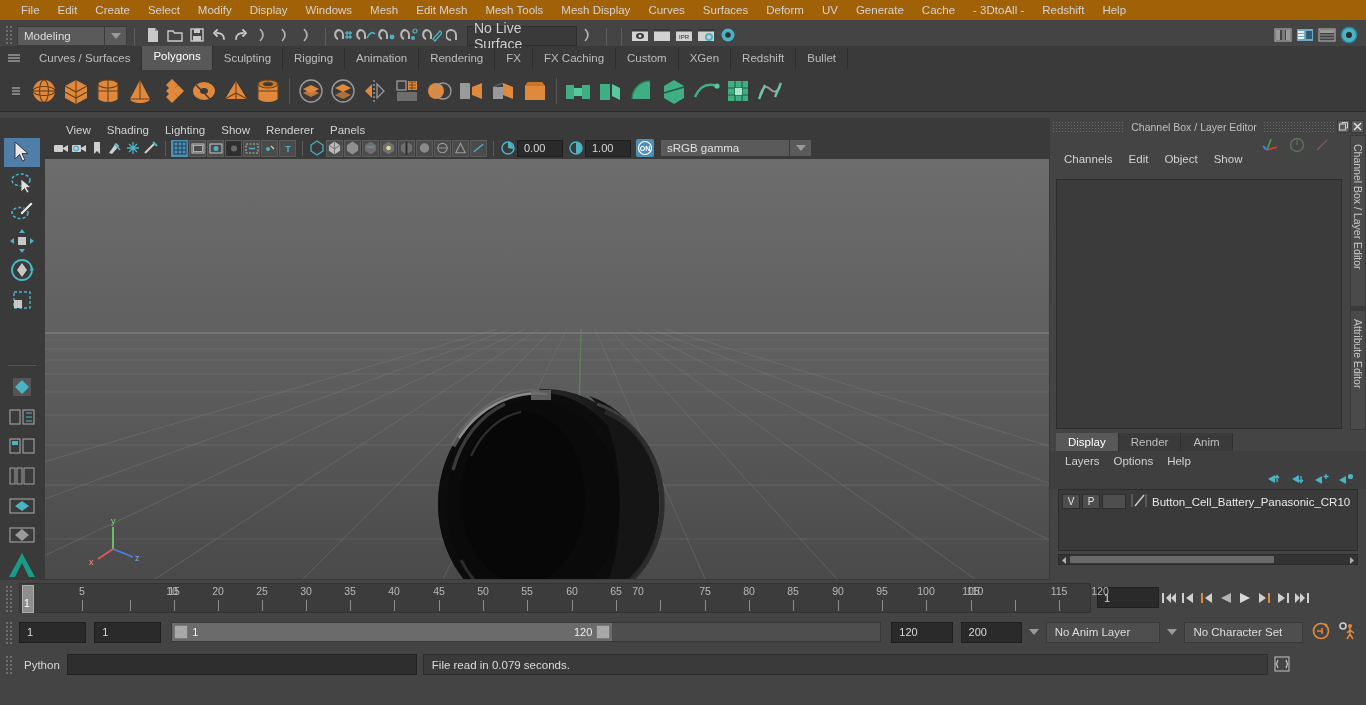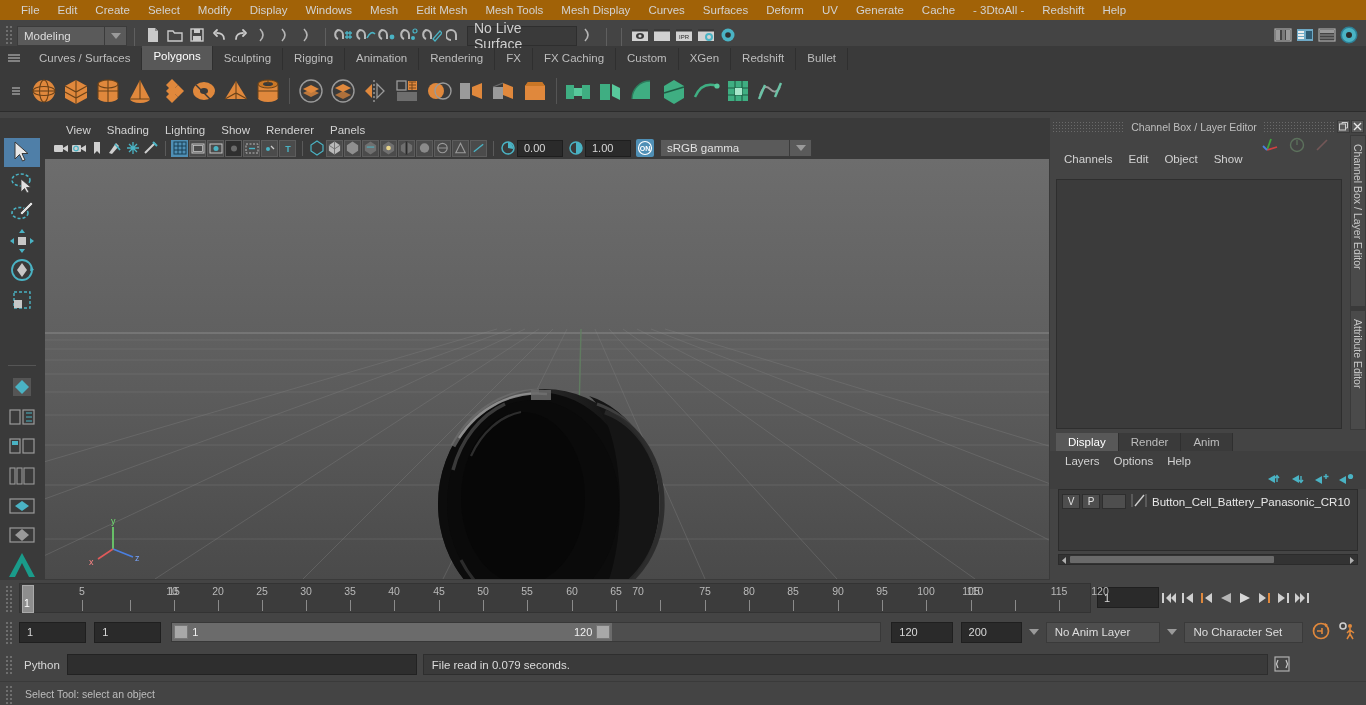--- a/index.html
+++ b/index.html
@@ -1289,18 +1289,14 @@
     <div class="cmd-input" style="width:350px;"></div>
     <div class="cmd-result" style="width:845px;margin-left:6px;">File read in  0.079 seconds.</div>
     <div style="margin:0 6px;">
       <svg width="16" height="16" viewBox="0 0 16 16">
           <rect x="1" y="1" width="14" height="14" fill="none" stroke="#b0b0b0" stroke-width="1.2"></rect>
           <path d="M4 4 L2.5 8 L4 12 M12 4 L13.5 8 L12 12" stroke="#c8c8c8" stroke-width="1.2" fill="none"></path>
         </svg>
     </div>
   </div>
 
-  <div class="helpline">
-    <div class="gripdots" style="height:20px;margin-left:4px;"></div>
-    <div class="help-text">Select Tool: select an object</div>
-  </div>
 
 </div>
 
 </body></html>

